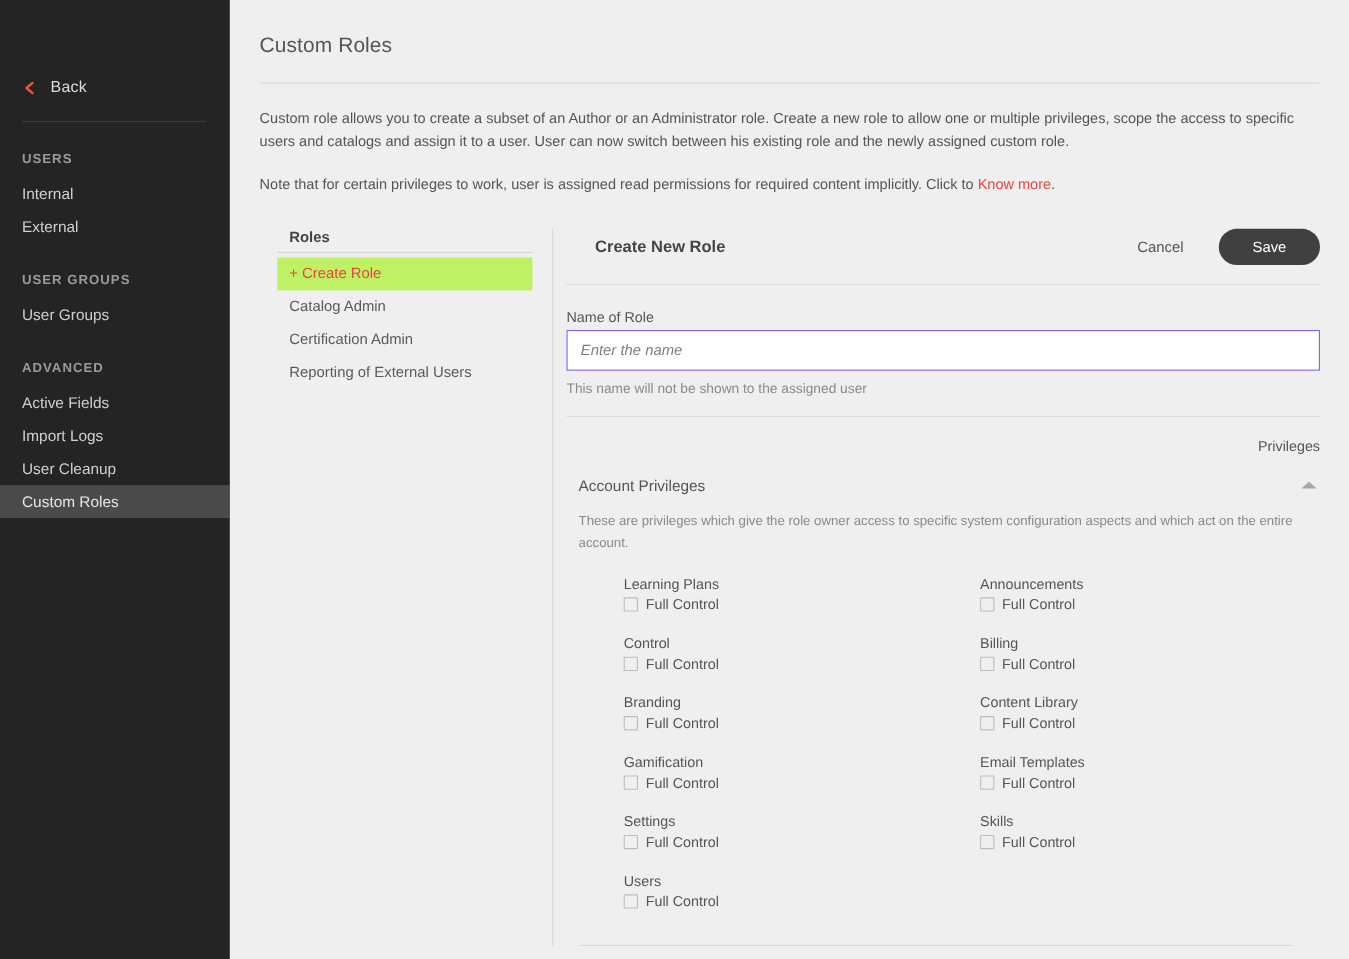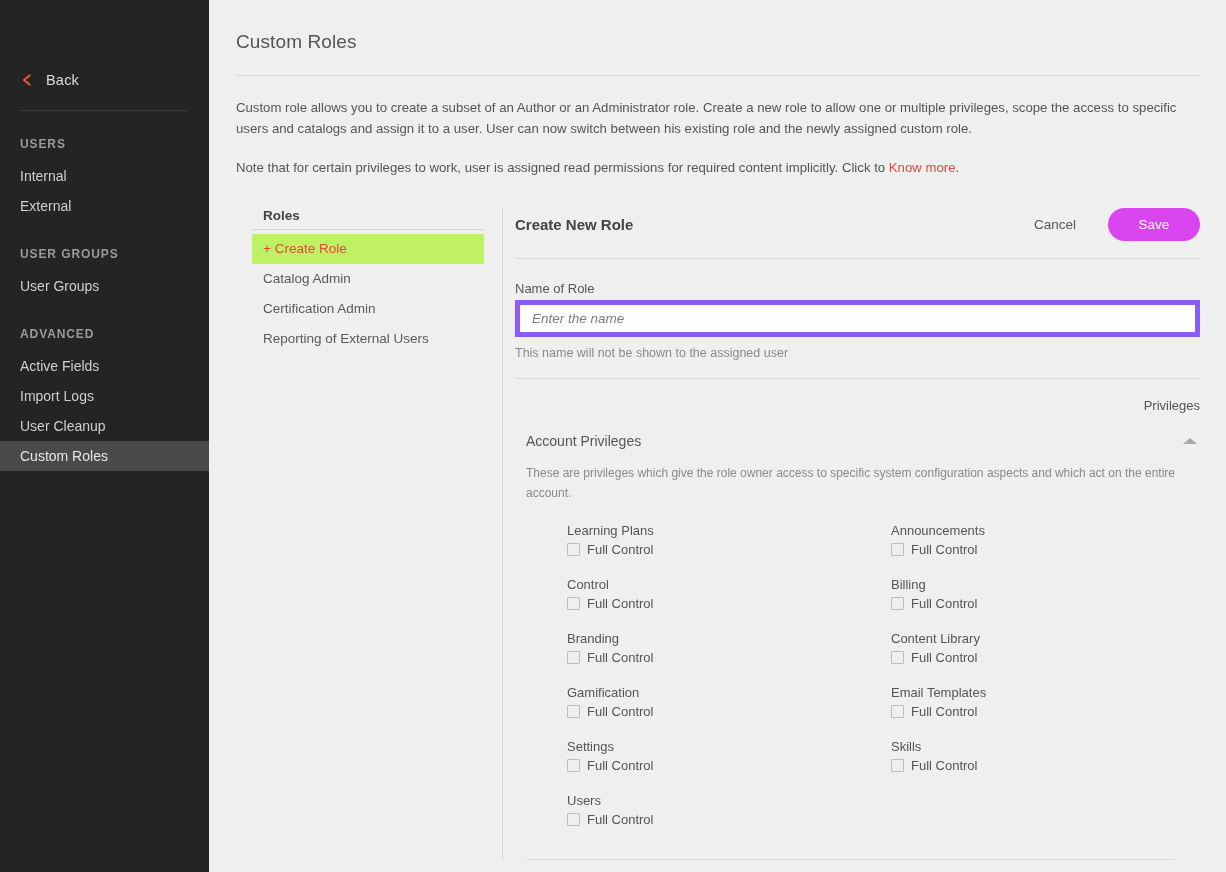--- a/index.html
+++ b/index.html
@@ -85,38 +85,38 @@
   .divider-v {
     width: 1px; background: #d6d6d6; align-self: stretch;
     margin-right: 0; min-height: 645px;
   }
 
   .form-col { flex: 1; padding-left: 12px; padding-right: 26px; }
   .form-head {
     display: flex; align-items: center; justify-content: space-between;
     padding-left: 0;
   }
-  .form-title { font-size: 15px; font-weight: bold; color: #444; }
+  .form-title { font-size: 15px; font-weight: bold; color: #444; margin-left: 26px; }
   .head-actions { display: flex; align-items: center; }
   .btn-cancel {
     font-size: 13.5px; color: #555; background: none; border: none;
     cursor: pointer; padding: 6px 10px; font-family: inherit;
   }
   .btn-save {
-    margin-left: 22px; background: #d946ef; color: #ffffff;
+    margin-left: 22px; background: #404040; color: #ffffff;
     border: none; border-radius: 17px; padding: 9px 0;
     width: 92px; font-size: 13.5px; cursor: pointer;
     font-family: inherit;
   }
   .head-rule { height: 1px; background: #dadada; margin: 17px 0 0 0; }
 
   .field-label { font-size: 13px; color: #555; margin: 22px 0 4px 0; }
   .name-input {
     width: 100%; height: 37px; background: #fff;
-    border: 5px solid #8b5cf6; font-size: 13.5px;
+    border: 1px solid #8b5cf6; font-size: 13.5px;
     padding: 0 12px; color: #701a75; font-family: inherit;
     outline: none;
   }
   .name-input::placeholder { color: #7d7d7d; font-style: italic; }
   .field-hint { font-size: 12.5px; color: #8a8a8a; margin-top: 9px; }
   .sec-rule { height: 1px; background: #dadada; margin: 18px 0 0 0; }
 
   .priv-label { font-size: 13px; color: #555; margin: 19px 0 0 0; text-align: right; }
 
   .accordion { margin-top: 18px; padding-left: 11px; }

